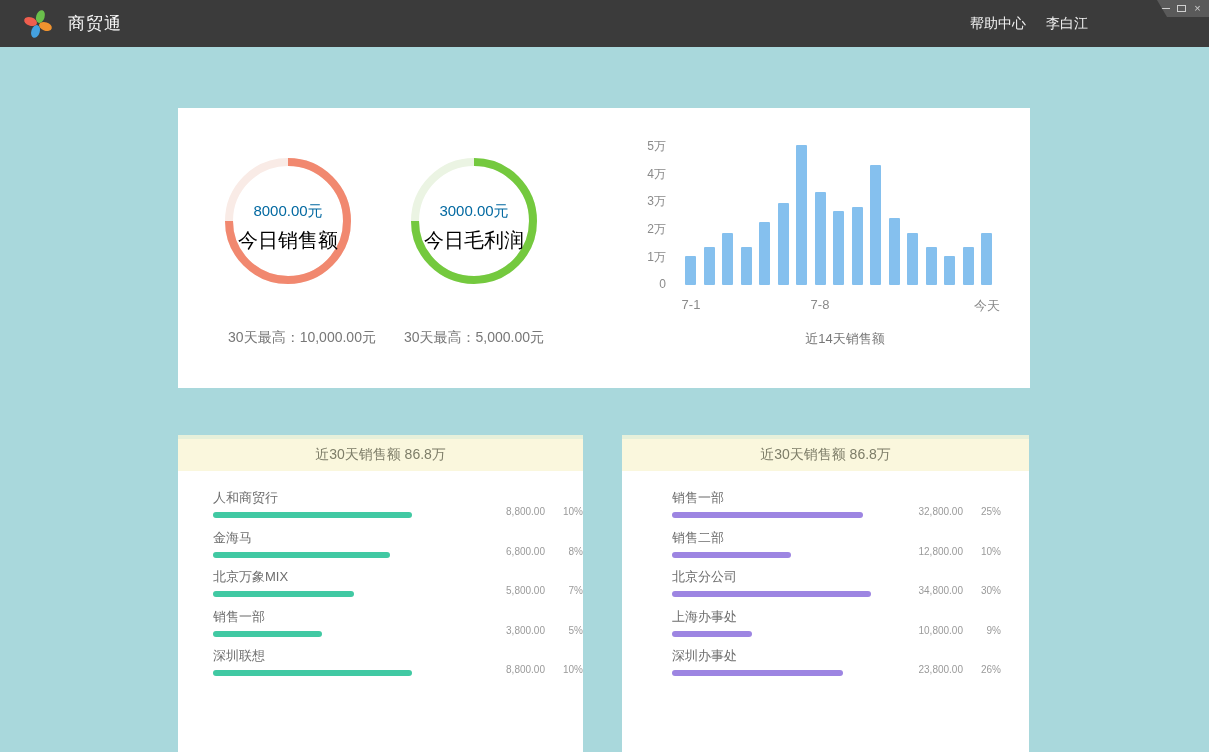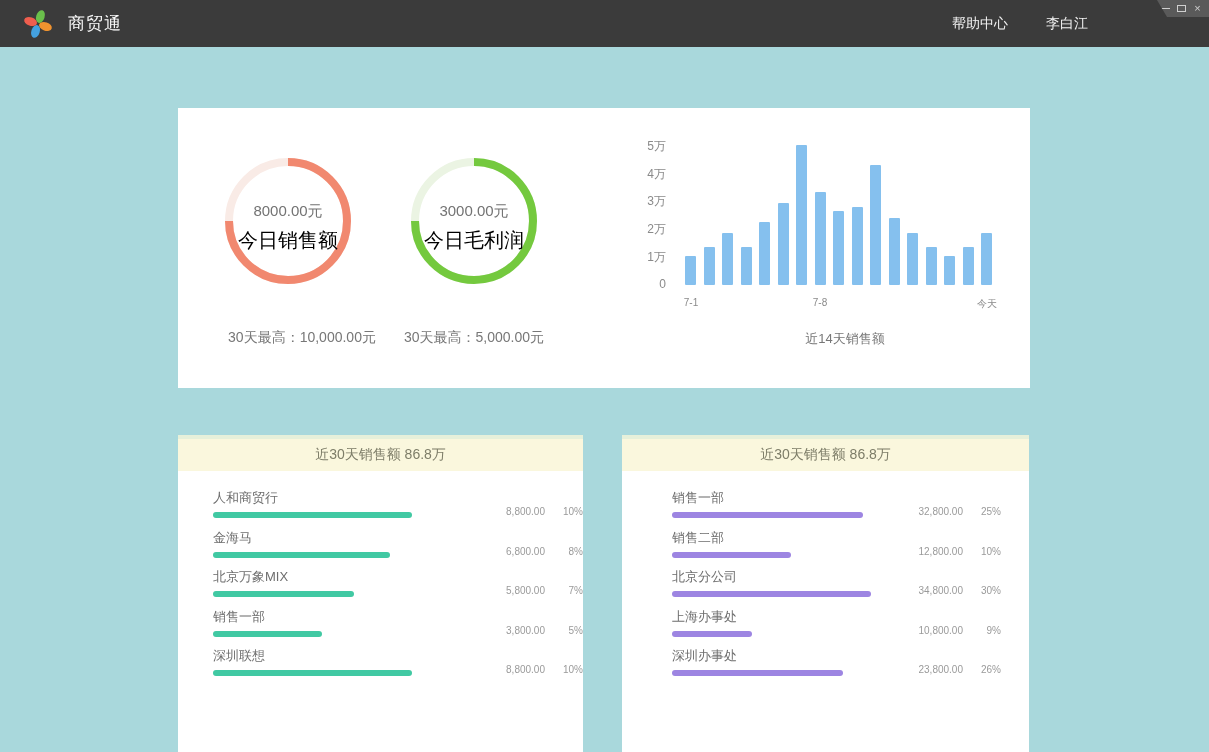--- a/index.html
+++ b/index.html
@@ -13,21 +13,21 @@
   
   .titlebar {
     position:absolute; top:0; left:0; width:1209px; height:47px;
     background:#3b3b3b;
   }
   .logo { position:absolute; left:22px; top:8px; width:32px; height:32px; }
   .app-title {
     position:absolute; left:68px; top:0; height:47px; line-height:47px;
     color:#fafafa; font-size:17px; letter-spacing:1px;
   }
-  .nav { position:absolute; right:121px; top:0; height:47px; display:flex; gap:38px; align-items:center; }
+  .nav { position:absolute; right:121px; top:0; height:47px; display:flex; gap:20px; align-items:center; }
   .nav-link { color:#f2f2f2; font-size:14px; cursor:pointer; }
 
   .win-controls {
     position:absolute; top:0; right:0; width:58px; height:17px;
     background:#5a5a5a;
     clip-path:polygon(6px 0, 100% 0, 100% 100%, 16px 100%);
     display:flex; align-items:center; justify-content:flex-end;
     gap:7px; padding-right:7px;
   }
   .wc { width:9px; height:9px; position:relative; cursor:pointer; }
@@ -42,21 +42,21 @@
   .card-rank-left  { left:178px; width:405px; }
   .card-rank-right { left:622px; width:407px; }
 
   
   .donut-wrap { position:absolute; width:126px; height:126px; top:50px; }
   .donut-wrap.d0 { left:47px; }
   .donut-wrap.d1 { left:233px; }
   .donut-svg { position:absolute; inset:0; }
   .donut-center-value {
     position:absolute; top:44px; left:0; width:100%; text-align:center;
-    font-size:15px; color:#737373;
+    font-size:15px; color:#0369a1;
   }
   .donut-center-label {
     position:absolute; top:69px; left:0; width:100%; text-align:center;
     font-size:20px; color:#000000;
   }
   .donut-footnote {
     position:absolute; top:221px; text-align:center;
     font-size:14px; color:#777777;
   }
   .donut-footnote.f0 { left:0; width:229px;padding-left:19px; }
@@ -68,21 +68,21 @@
     position:absolute; left:0; width:28px; text-align:right;
     font-size:12px; color:#8a8a8a; line-height:14px;
   }
   .bars {
     position:absolute; left:47px; top:0; width:312px; height:148px;
     display:flex; align-items:flex-end; gap:7.5px;
   }
   .vbar { width:11px; border-radius:1px; }
   .xtick {
     position:absolute; top:160px; width:34px; text-align:center;
-    font-size:10px; color:#8a8a8a;
+    font-size:13px; color:#8a8a8a;
   }
   .xt0 { left:36px; } .xt1 { left:165px; } .xt2 { left:332px; }
   .bc-caption {
     position:absolute; top:193px; left:57px; width:300px; text-align:center;
     font-size:13px; color:#777777;
   }
 
   
   .rank-header {
     height:36px; background:#faf7dd; border-top:4px solid #e6f0da;

